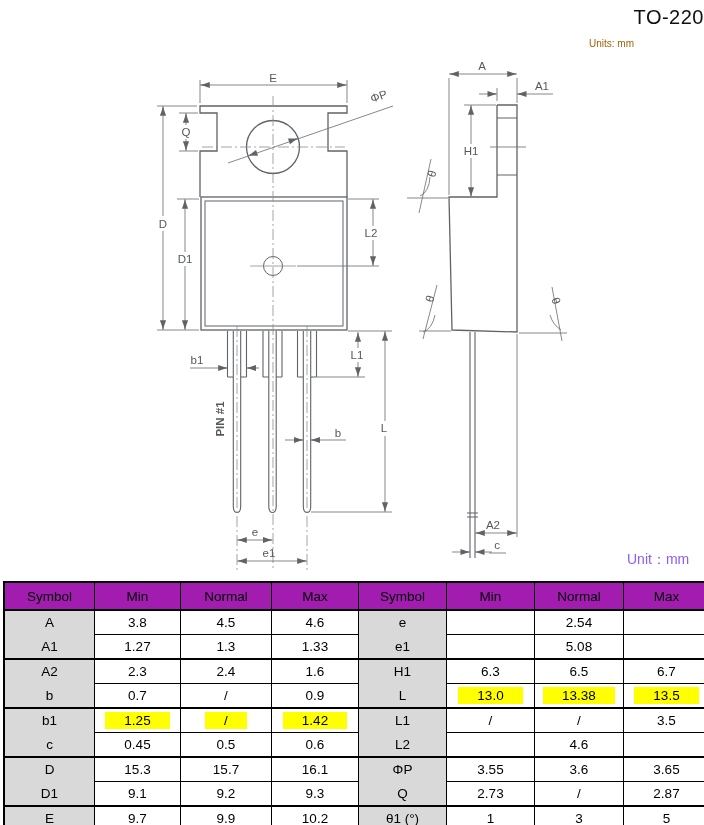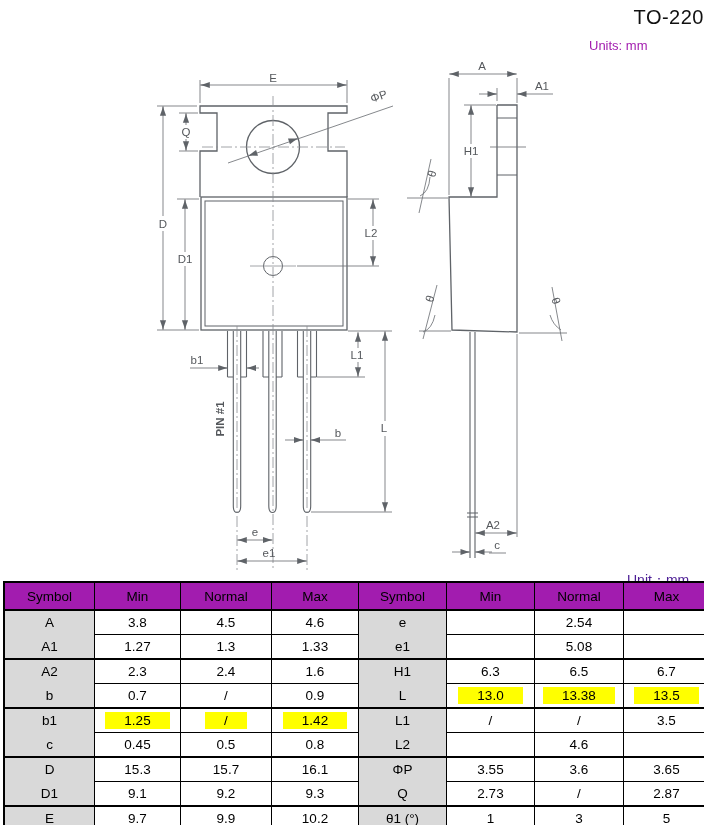--- a/index.html
+++ b/index.html
@@ -4,22 +4,22 @@
 <style>
   html,body{margin:0;padding:0;}
   body{
     width:704px;height:825px;position:relative;background:#fff;
     font-family:"Liberation Sans",sans-serif;color:#000;overflow:hidden;
   }
   .page-title{
     position:absolute;left:0;top:6px;width:704px;text-align:right;
     font-size:20px;letter-spacing:.5px;color:#111;
   }
-  .units-top{position:absolute;left:589px;top:38px;font-size:13px;color:#a21caf;}
-  .units-table{position:absolute;left:627px;top:572px;font-size:14px;color:#4c1d95;}
+  .units-top{position:absolute;left:589px;top:38px;font-size:10px;color:#a16207;}
+  .units-table{position:absolute;left:627px;top:551px;font-size:14px;color:#8b5cf6;}
   svg.drawing{position:absolute;left:0;top:0;}
   svg.drawing text{font-family:"Liberation Sans",sans-serif;fill:#55585c;font-size:11.5px;}
   table.dims{
     position:absolute;left:3px;top:581px;width:697px;
     border-collapse:collapse;table-layout:fixed;
     font-size:13.5px;
   }
   table.dims,table.dims th,table.dims td{border:1px solid #000;}
   table.dims{border-width:2px;}
   table.dims th{
@@ -253,21 +253,21 @@
         <td><span class="hl">1.42</span></td>
         <td class="sym mbot">L1</td>
         <td>/</td>
         <td>/</td>
         <td>3.5</td>
       </tr>
       <tr>
         <td class="sym mtop">c</td>
         <td>0.45</td>
         <td>0.5</td>
-        <td>0.8</td>
+        <td>0.6</td>
         <td class="sym mtop">L2</td>
         <td></td>
         <td>4.6</td>
         <td></td>
       </tr>
       <tr class="thick">
         <td class="sym mbot">D</td>
         <td>15.3</td>
         <td>15.7</td>
         <td>16.1</td>

